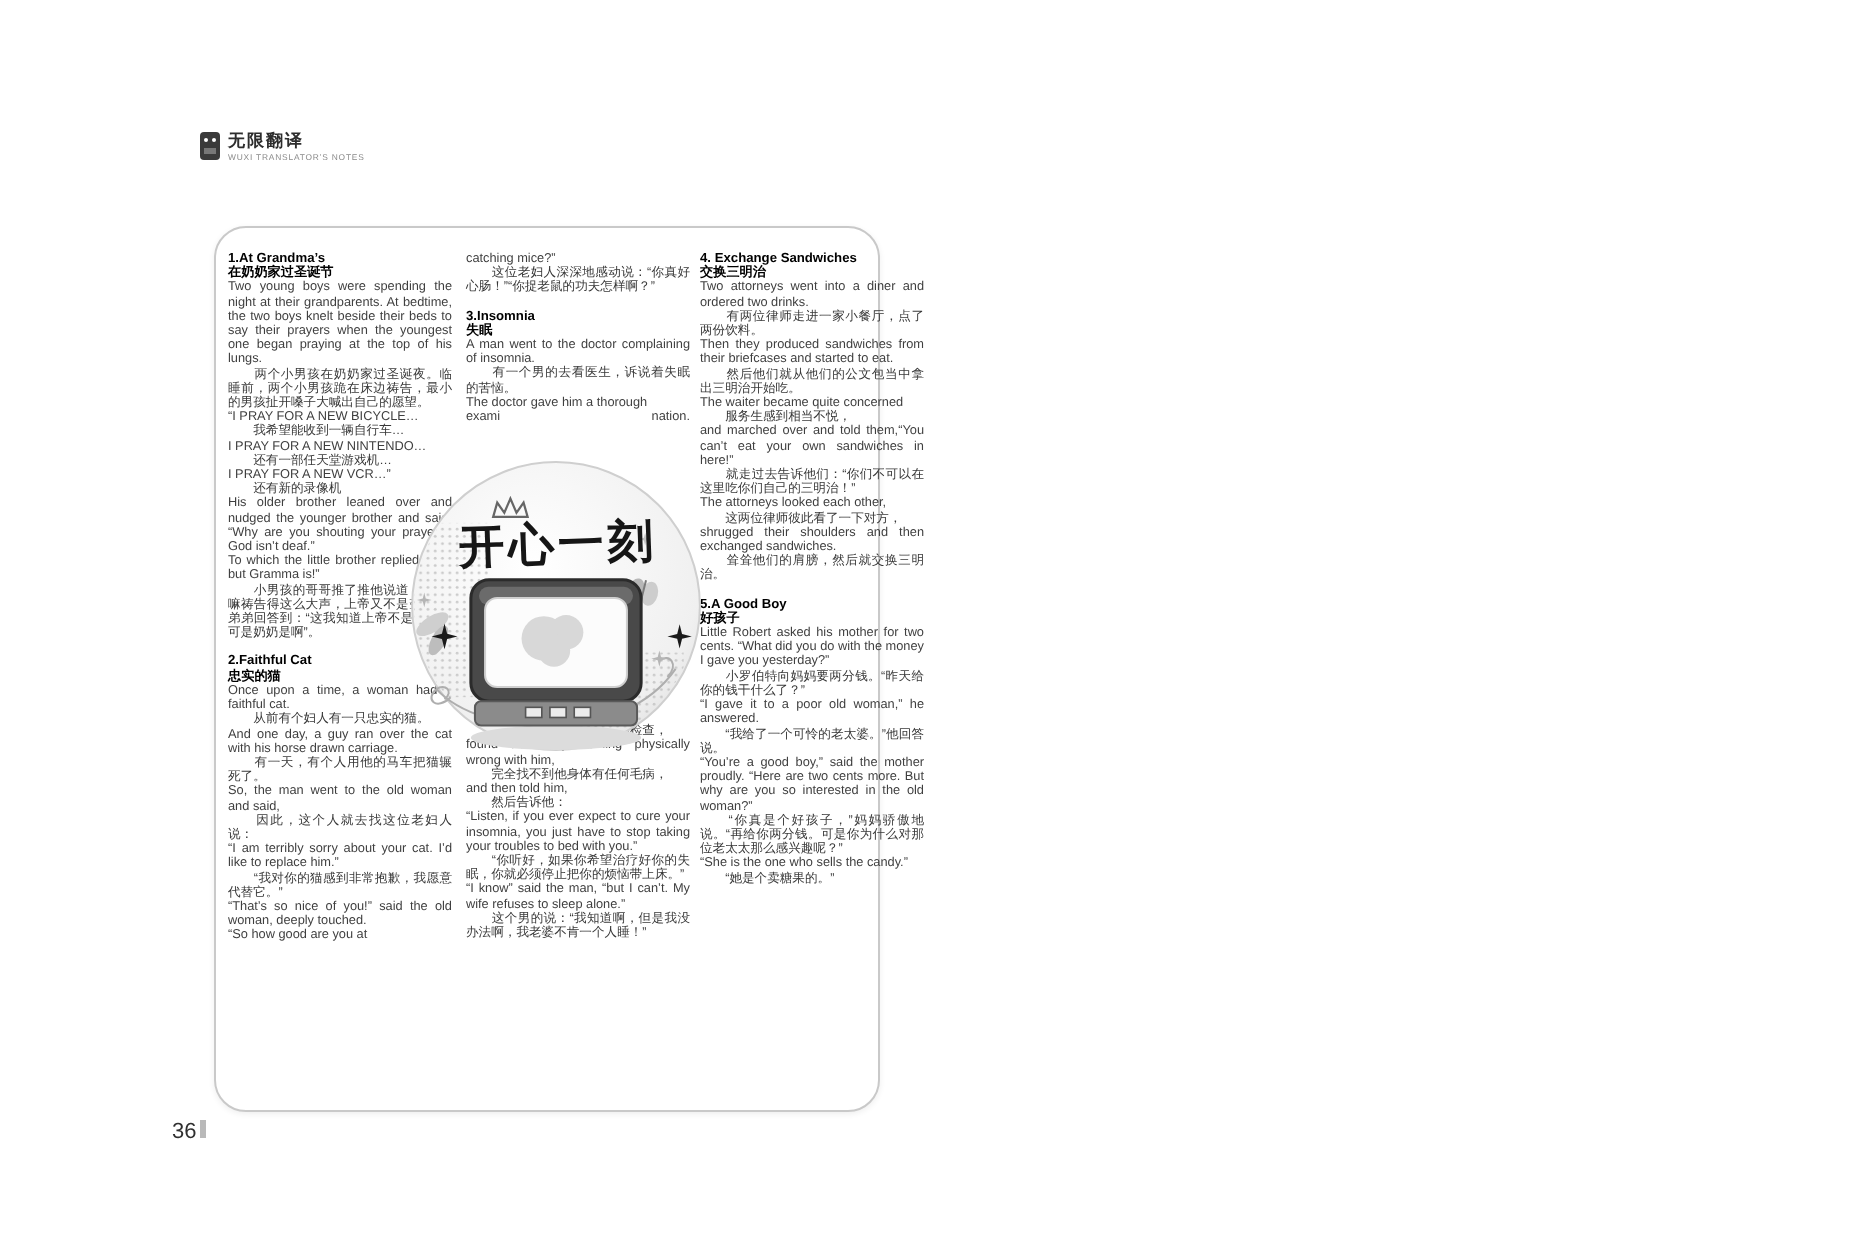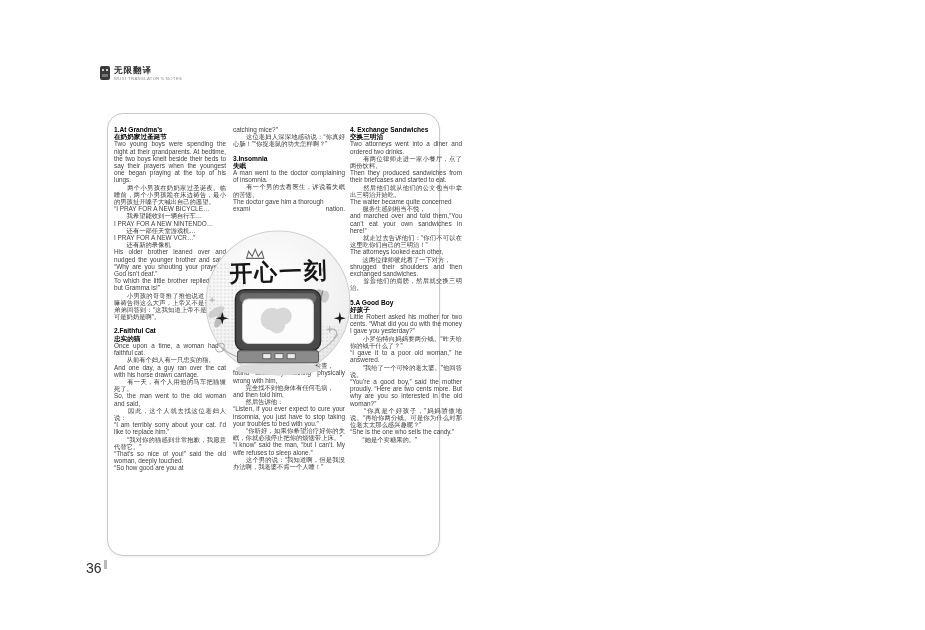--- a/index.html
+++ b/index.html
@@ -25,21 +25,21 @@
   .t.first{margin-top:0 !important;}
   .s{font-size:6.6px;font-weight:bold;color:#000;line-height:7.2px;}
   .e{font-size:6.4px;line-height:7.2px;text-align:justify;color:#3f3f3f;}
   .c{font-size:6.3px;line-height:7.2px;text-align:justify;color:#383838;}
   .split{display:flex;justify-content:space-between;font-size:6.4px;line-height:7.2px;color:#3f3f3f;}
   .gap{height:150px;}
   
   .badge{position:absolute;left:202px;top:227px;width:152px;height:152px;}
   
   .pageno{position:absolute;left:86px;top:560px;display:flex;
-          font-size:14px;color:#2f2f2f;}
+          font-size:11px;color:#2f2f2f;}
   .pagebar{width:3px;height:9px;background:#b9b9b9;margin-left:2px;}
 </style>
 </head>
 <body>
 
 <div class="page">
 
   <div class="hdr">
     <span class="hdr-icon">
         <i class="l"></i>

